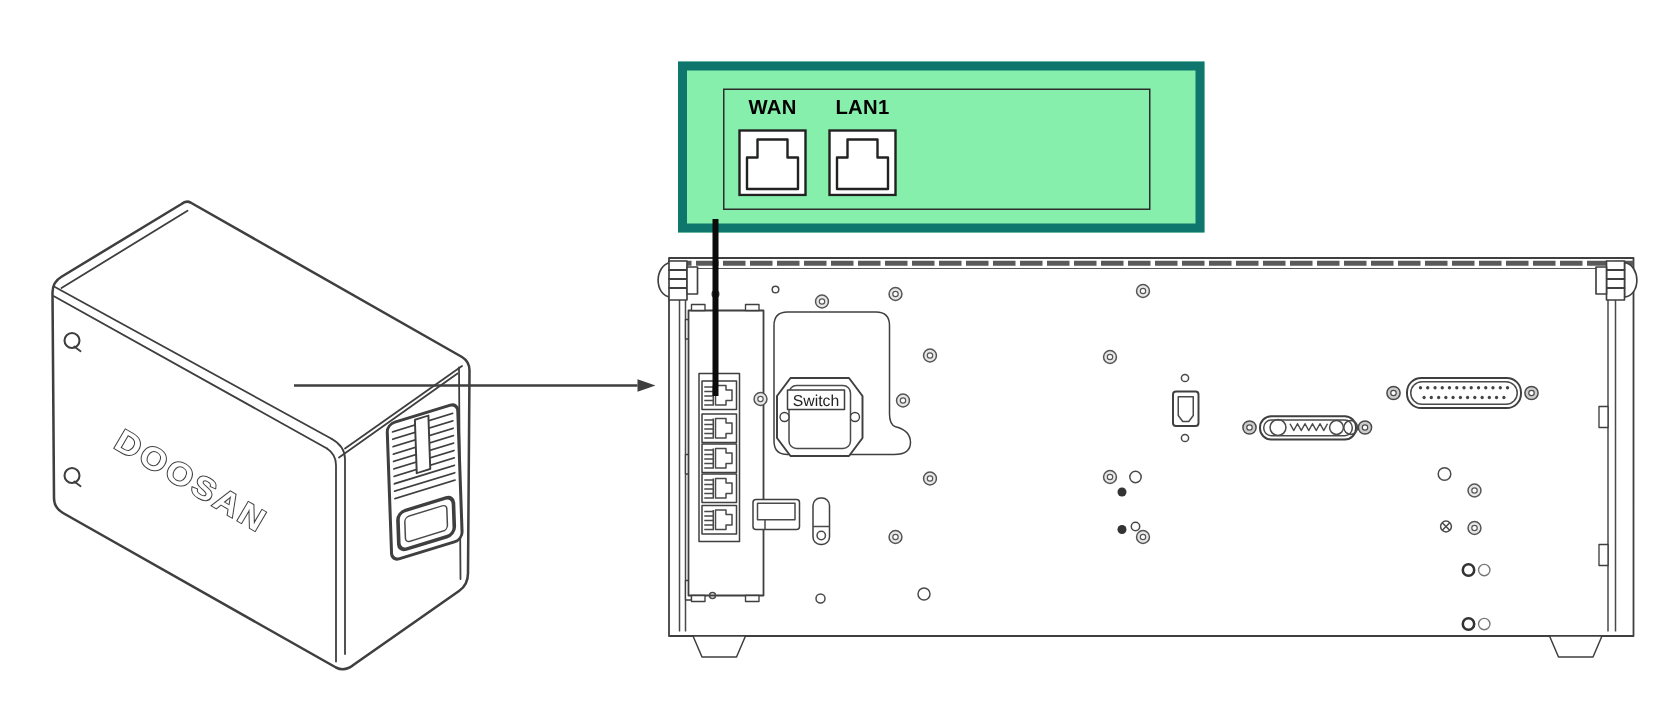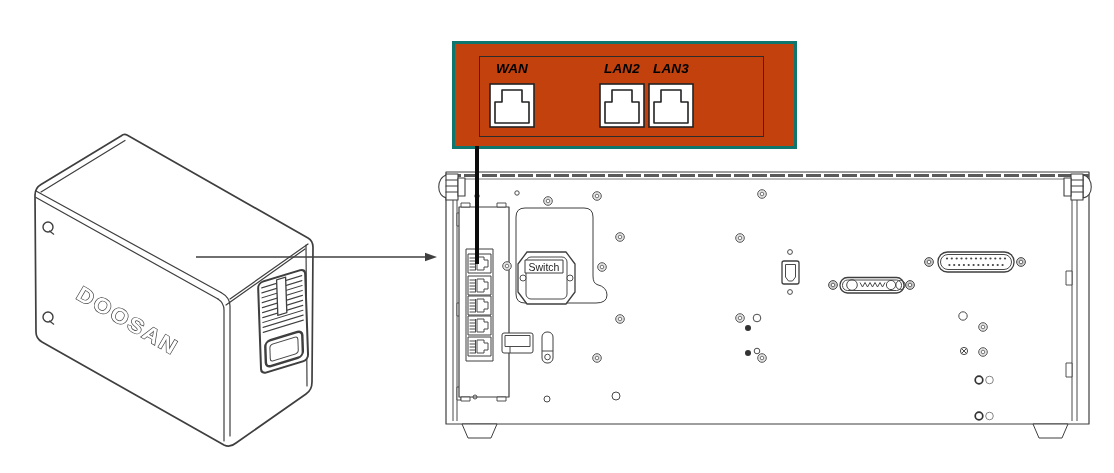--- a/index.html
+++ b/index.html
@@ -4,21 +4,21 @@
 <style>
   html,body{margin:0;padding:0;background:#ffffff;}
   .stage{
     position:relative;width:1114px;height:473px;background:#ffffff;overflow:hidden;
     font-family:"Liberation Sans",sans-serif;
   }
   .abs{position:absolute;}
   
   .callout{
     position:absolute;left:452px;top:41px;width:339px;height:102px;
-    border:3px solid #0f766e;background:#c2410c;font-style:italic;
+    border:6px solid #0f766e;background:#86efac;
   }
   .callout-inner{
     position:absolute;left:24px;top:12px;width:283px;height:79px;
     border:1.5px solid #2c2c2c;
   }
   .port{position:absolute;top:0;width:46px;height:76px;}
   .port-label{
     display:block;text-align:center;font-size:13.5px;font-weight:bold;color:#000;
     margin-top:4px;white-space:nowrap;letter-spacing:0.2px;
   }
@@ -328,36 +328,29 @@
     <div class="callout-inner">
 
       <div class="port" style="left:9px">
         <span class="port-label">WAN</span>
         <svg class="rj45-front" width="46" height="45" viewBox="0 0 46 45">
           <rect x="1" y="1" width="44" height="43" fill="#fff" stroke="#222" stroke-width="1.6"></rect>
           <path d="M6,40 V19 H13 V7 H33 V19 H40 V40 Z" fill="none" stroke="#222" stroke-width="1.6" stroke-linejoin="round"></path>
         </svg>
       </div>
 
-
-      <div class="port" style="left:119px">
-        <span class="port-label">LAN2</span>
+      <div class="port" style="left:69px">
+        <span class="port-label">LAN1</span>
         <svg class="rj45-front" width="46" height="45" viewBox="0 0 46 45">
           <rect x="1" y="1" width="44" height="43" fill="#fff" stroke="#222" stroke-width="1.6"></rect>
           <path d="M6,40 V19 H13 V7 H33 V19 H40 V40 Z" fill="none" stroke="#222" stroke-width="1.6" stroke-linejoin="round"></path>
         </svg>
       </div>
 
-      <div class="port" style="left:168px">
-        <span class="port-label">LAN3</span>
-        <svg class="rj45-front" width="46" height="45" viewBox="0 0 46 45">
-          <rect x="1" y="1" width="44" height="43" fill="#fff" stroke="#222" stroke-width="1.6"></rect>
-          <path d="M6,40 V19 H13 V7 H33 V19 H40 V40 Z" fill="none" stroke="#222" stroke-width="1.6" stroke-linejoin="round"></path>
-        </svg>
-      </div>
+
 
 
     </div>
   </div>
 
   <div class="leader"></div>
 
 </div>
 
 </body></html>

